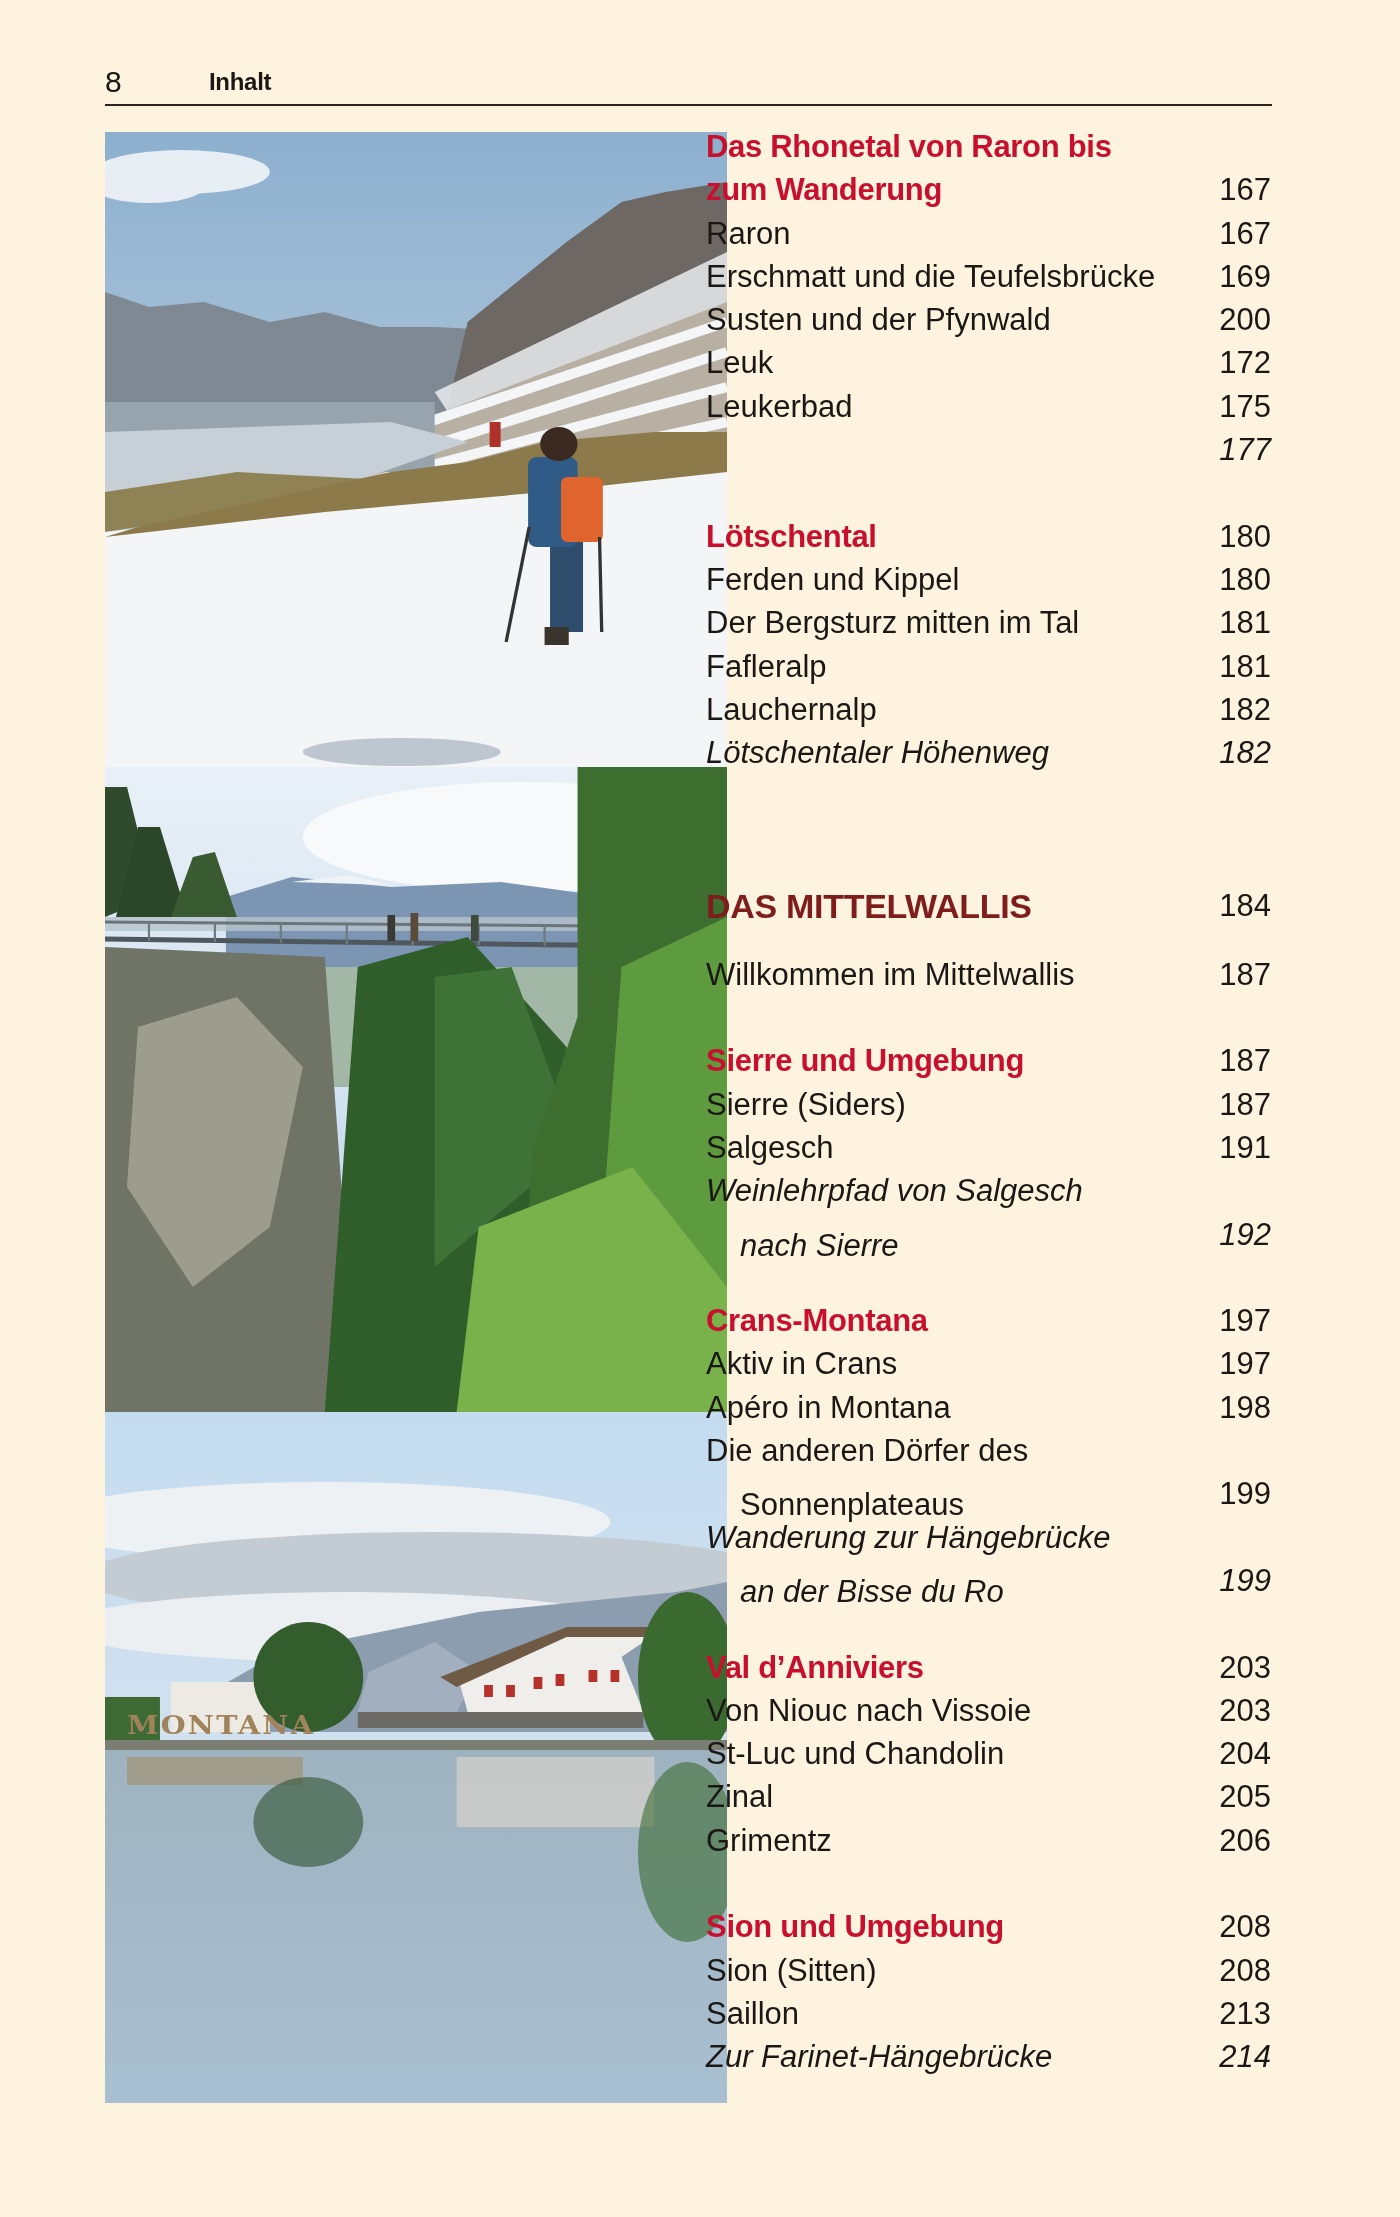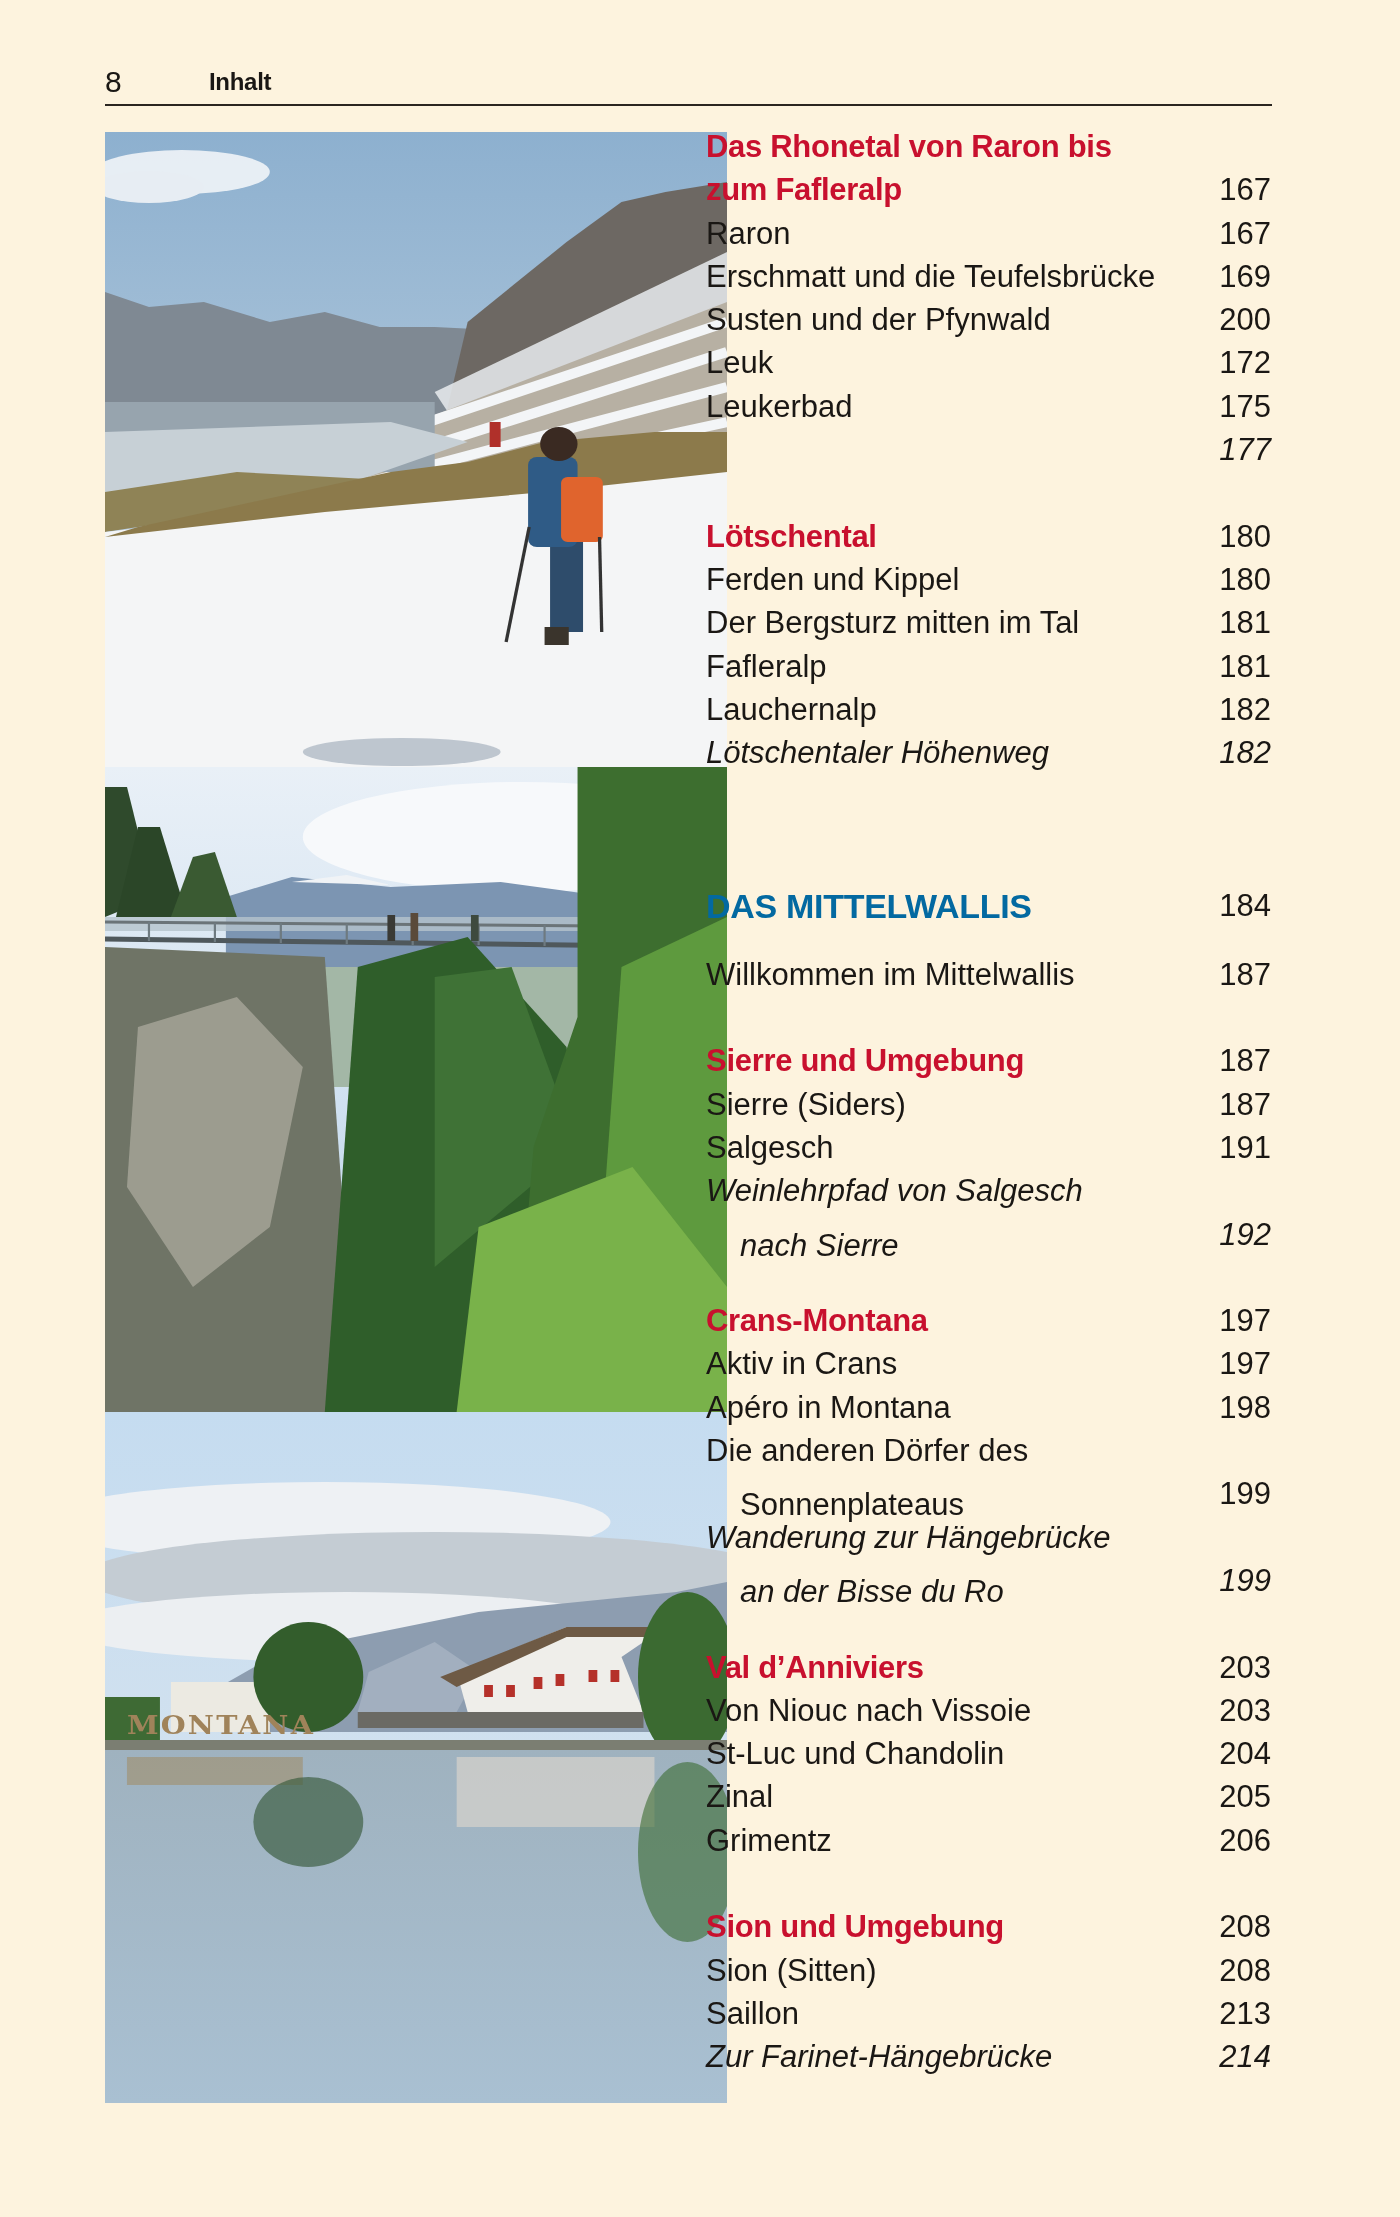--- a/index.html
+++ b/index.html
@@ -36,21 +36,21 @@
       position: relative; height: 43.3px; line-height: 43.3px;
       font-size: 31px; white-space: nowrap;
     }
     .row .t { position: absolute; left: 0; }
     .row .p { position: absolute; right: 0; text-align: right; }
     .row.indent .t { left: 34px; margin-top: 11px; }
     .row.italic { font-style: italic; }
     .row.head { color: #c8102e; font-weight: 700; letter-spacing: -0.3px; }
     .row.head .p { color: #1a1714; font-weight: 400; letter-spacing: 0; }
     .row.major { height: 56px; line-height: 56px; }
-    .row.major .t { color: #0369a1; font-weight: 700; font-size: 34px; letter-spacing: -0.3px; }
+    .row.major .t { color: #7f1d1d; font-weight: 700; font-size: 34px; letter-spacing: -0.3px; }
     .gap { height: 43.3px; }
     .gap-l { height: 60px; }
     .gap-m { height: 19px; }
   </style>
 </head>
 <body>
 
 <div class="header">
   <span class="page-num">8</span>
   <span class="section-label">Inhalt</span>
@@ -178,21 +178,21 @@
     </svg>
   </div>
 </div>
 
 <div class="toc">
 
   <div class="row head">
     <span class="t">Das Rhonetal von Raron bis</span>
   </div>
   <div class="row head">
-    <span class="t">zum Fafleralp</span>
+    <span class="t">zum Wanderung</span>
     <span class="p">167</span>
   </div>
   <div class="row">
       <span class="t">Raron</span>
       <span class="p">167</span>
     </div>
   <div class="row">
       <span class="t">Erschmatt und die Teufelsbrücke</span>
       <span class="p">169</span>
     </div>

